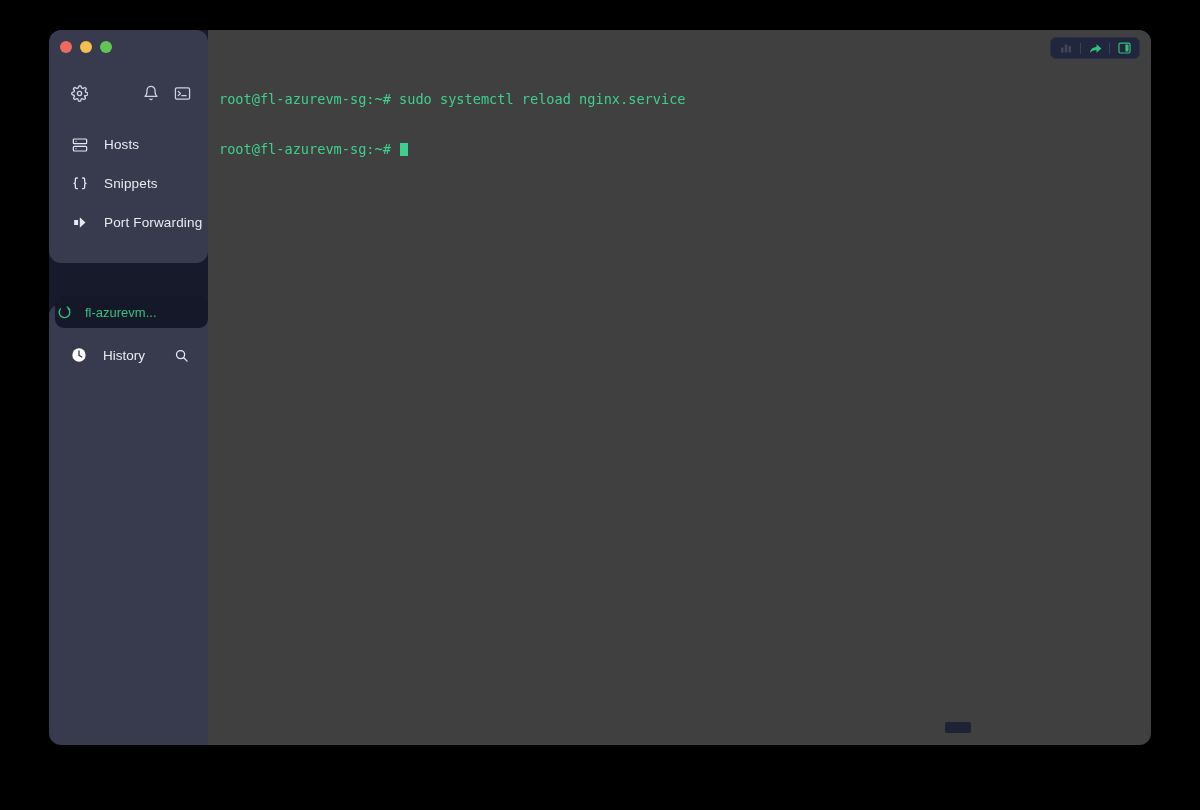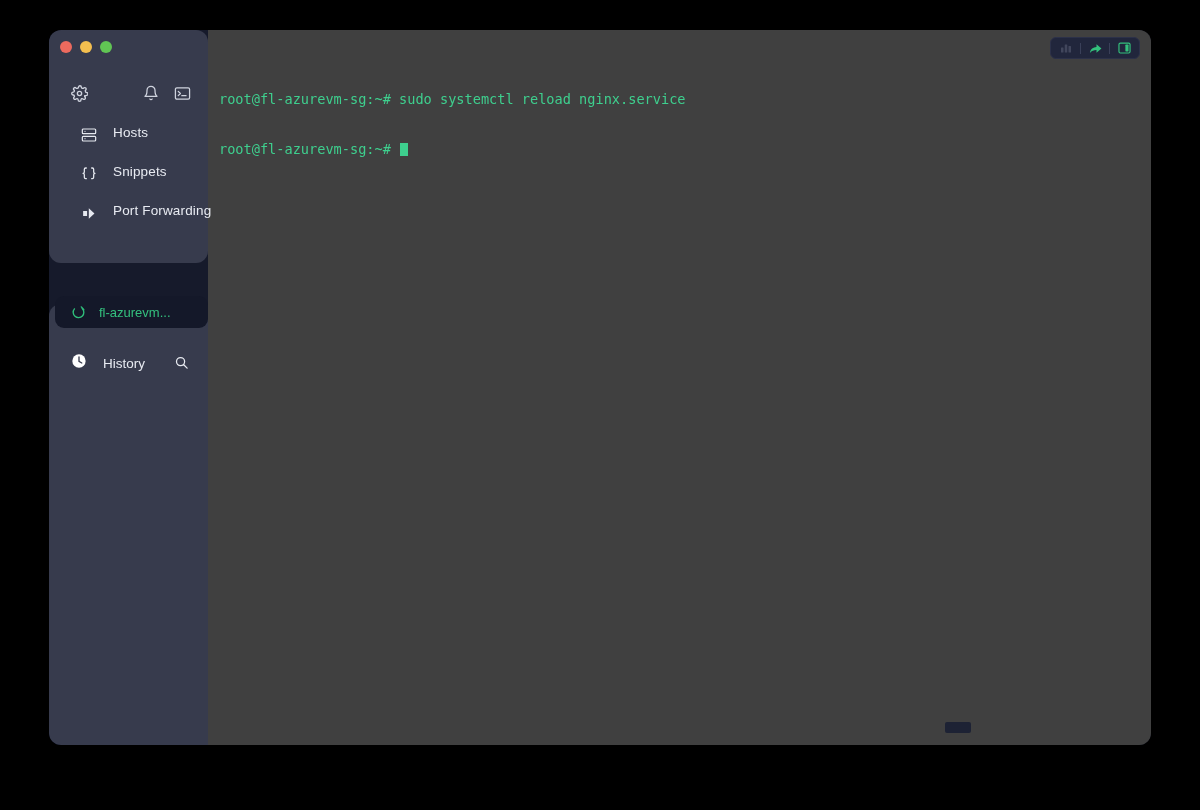--- a/index.html
+++ b/index.html
@@ -101,22 +101,22 @@
   .nav {
     position: absolute;
     top: 95px;
     left: 0;
     width: 159px;
     z-index: 6;
   }
   .nav-item {
     height: 39px;
     display: flex;
-    align-items: flex-start;
-    padding-left: 30px;
+    align-items: center;
+    padding-left: 21px;
     cursor: pointer;
   }
   .nav-ico {
     width: 20px; height: 20px;
     display: flex; align-items: center; justify-content: center;
     color: #e6e9f0;
     flex: 0 0 20px;
   }
   .nav-label {
     margin-left: 14px;
@@ -130,21 +130,20 @@
   .session-item {
     position: absolute;
     left: 6px;
     top: 266px;
     width: 153px;
     height: 32px;
     border-radius: 9px;
     background: #141829;
     display: flex;
     align-items: center;
-    padding-left: 14px;
     cursor: pointer;
     z-index: 7;
   }
   .session-ico {
     width: 18px; height: 18px;
     display: flex; align-items: center; justify-content: center;
     color: #2fbd7a;
     flex: 0 0 18px;
   }
   .session-label {
@@ -156,21 +155,21 @@
   }
 
   
   .history-row {
     position: absolute;
     top: 309px;
     left: 0;
     width: 159px;
     height: 32px;
     display: flex;
-    align-items: flex-end;
+    align-items: center;
     padding-left: 20px;
     z-index: 7;
     cursor: pointer;
   }
   .history-ico {
     width: 20px; height: 20px;
     display: flex; align-items: center; justify-content: center;
     color: #ffffff;
     flex: 0 0 20px;
   }

